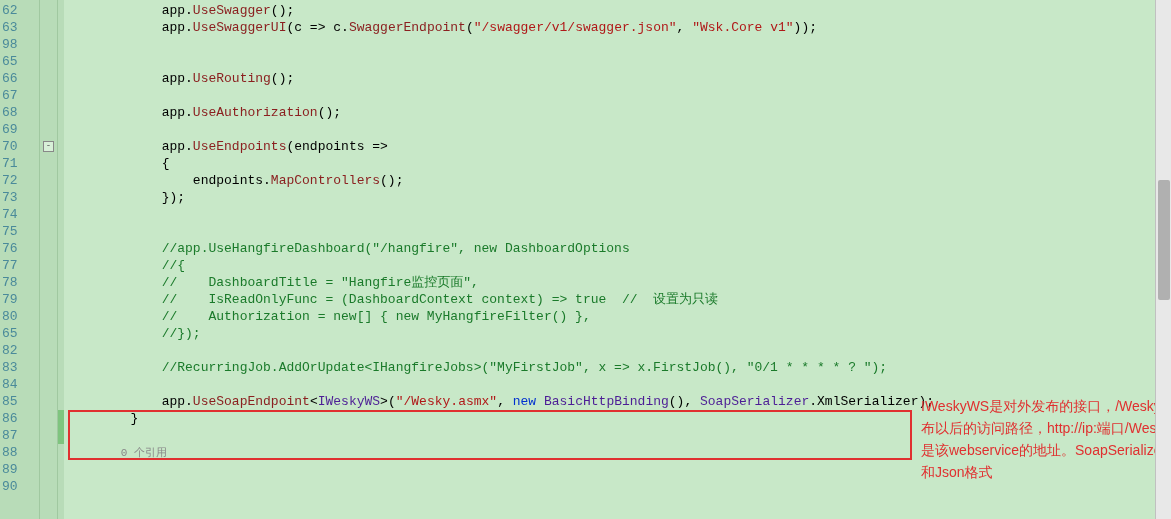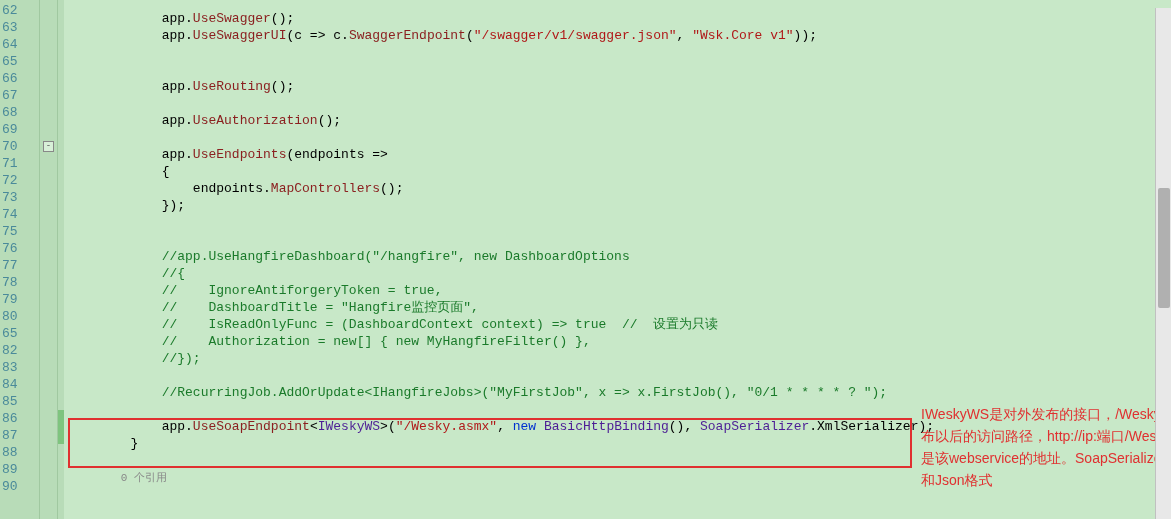--- a/index.html
+++ b/index.html
@@ -53,21 +53,20 @@
       left: 0;
       width: 6px;
       background: #7ec47e;
     }
     .editor {
       flex: 1;
       background: #c8e8c8;
       padding: 2px 11px 2px 4px;
       position: relative;
       overflow: hidden;
-      margin-top: 8px;
     }
     .code-line {
       height: 17px;
       line-height: 17px;
       white-space: pre;
     }
     .c-black { color: #000; }
     .c-brown { color: #8b2020; }
     .c-teal { color: #4c1d95; }
     .c-green { color: #1a7a2a; }
@@ -111,21 +110,21 @@
       background: #b0b0b0;
       border-radius: 2px;
     }
   </style>
 </head>
 <body>
 
 <div class="gutter">
     <div class="gutter-line">62</div>
     <div class="gutter-line">63</div>
-    <div class="gutter-line">64</div>
+    <div class="gutter-line">98</div>
     <div class="gutter-line">65</div>
     <div class="gutter-line">66</div>
     <div class="gutter-line">67</div>
     <div class="gutter-line">68</div>
     <div class="gutter-line">69</div>
     <div class="gutter-line">70</div>
     <div class="gutter-line">71</div>
     <div class="gutter-line">72</div>
     <div class="gutter-line">73</div>
     <div class="gutter-line">74</div>
@@ -162,21 +161,20 @@
     <div class="code-line"><span>            </span><span class="c-black">app.</span><span class="c-brown">UseAuthorization</span><span class="c-black">();</span></div>
     <div class="code-line"><span></span></div>
     <div class="code-line"><span>            </span><span class="c-black">app.</span><span class="c-brown">UseEndpoints</span><span class="c-black">(endpoints =&gt;</span></div>
     <div class="code-line"><span>            </span><span class="c-black">{</span></div>
     <div class="code-line"><span>                </span><span class="c-black">endpoints.</span><span class="c-brown">MapControllers</span><span class="c-black">();</span></div>
     <div class="code-line"><span>            </span><span class="c-black">});</span></div>
     <div class="code-line"><span></span></div>
     <div class="code-line"><span></span></div>
     <div class="code-line"><span>            </span><span class="c-green">//app.UseHangfireDashboard("/hangfire", new DashboardOptions</span></div>
     <div class="code-line"><span>            </span><span class="c-green">//{</span></div>
-    <div class="code-line"><span>            </span><span class="c-green">//    IgnoreAntiforgeryToken = true,</span></div>
     <div class="code-line"><span>            </span><span class="c-green">//    DashboardTitle = "Hangfire监控页面",</span></div>
     <div class="code-line"><span>            </span><span class="c-green">//    IsReadOnlyFunc = (DashboardContext context) =&gt; true  //  设置为只读</span></div>
     <div class="code-line"><span>            </span><span class="c-green">//    Authorization = new[] { new MyHangfireFilter() },</span></div>
     <div class="code-line"><span>            </span><span class="c-green">//});</span></div>
     <div class="code-line"><span></span></div>
     <div class="code-line"><span>            </span><span class="c-green">//RecurringJob.AddOrUpdate&lt;IHangfireJobs&gt;("MyFirstJob", x =&gt; x.FirstJob(), "0/1 * * * * ? ");</span></div>
     <div class="code-line"><span></span></div>
     <div class="code-line"><span>            </span><span class="c-black">app.</span><span class="c-brown">UseSoapEndpoint</span><span class="c-black">&lt;</span><span class="c-teal">IWeskyWS</span><span class="c-black">&gt;(</span><span class="c-red-str">"/Wesky.asmx"</span><span class="c-black">, </span><span class="c-blue">new</span><span class="c-black"> </span><span class="c-teal">BasicHttpBinding</span><span class="c-black">(), </span><span class="c-teal">SoapSerializer</span><span class="c-black">.XmlSerializer);</span></div>
     <div class="code-line"><span>        </span><span class="c-black">}</span></div>
     <div class="code-line"><span></span></div>

